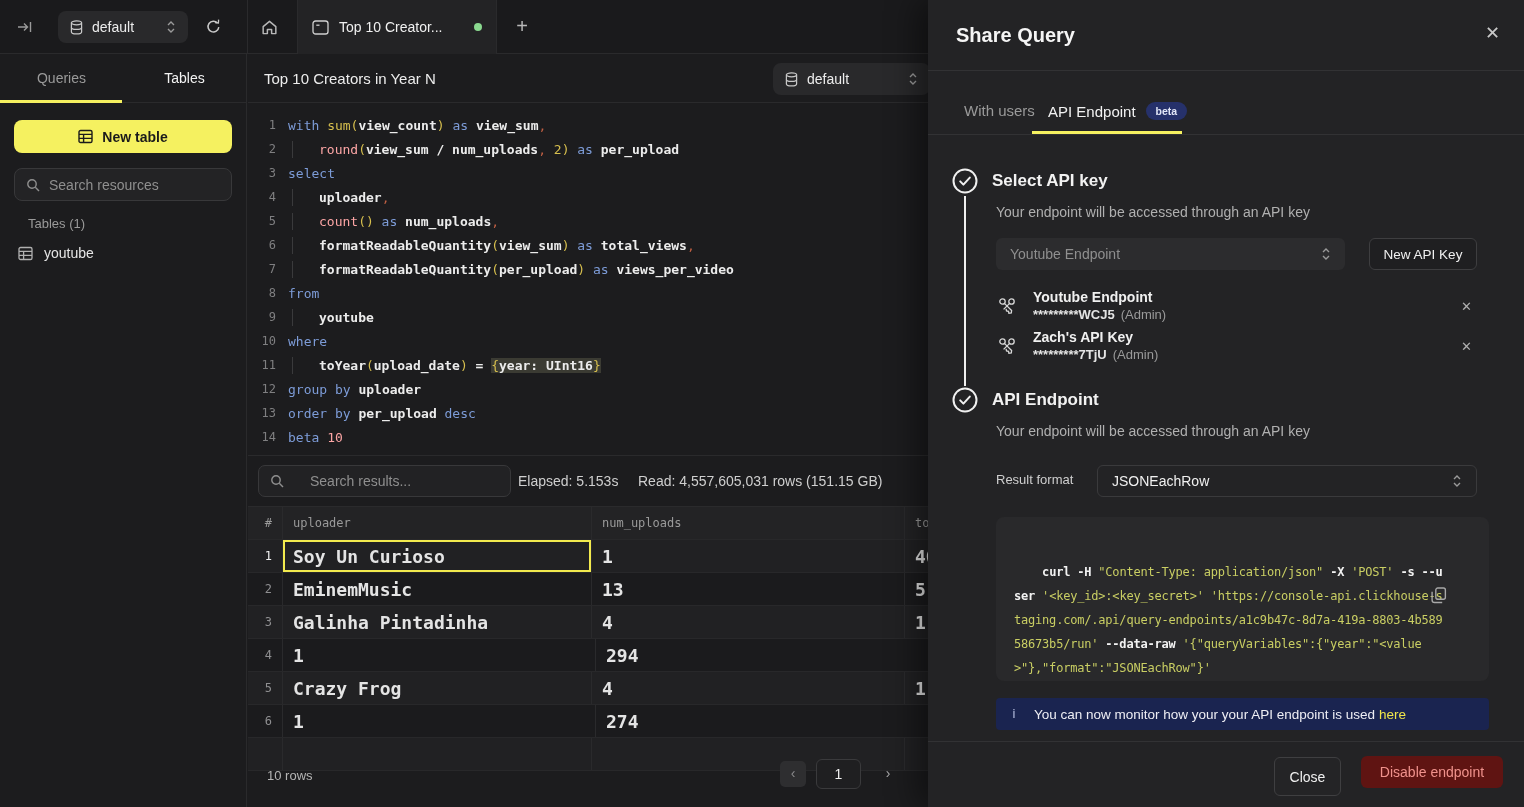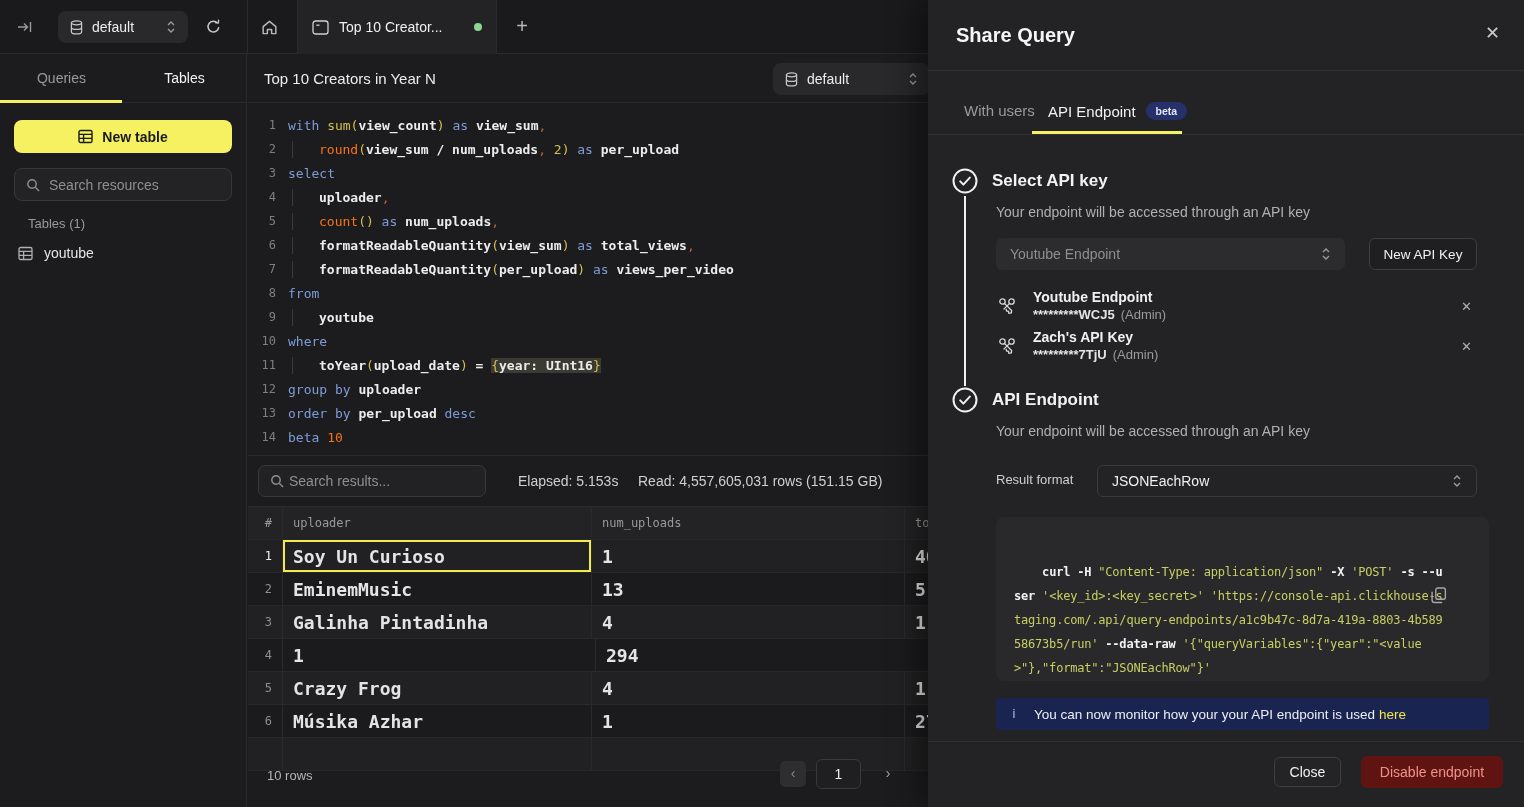--- a/index.html
+++ b/index.html
@@ -42,30 +42,30 @@
   .q-db-pill .lbl { font-size:14px; color:#ececec; flex:1; }
 
   .editor { position:absolute; left:0; top:59px; right:0; font-family:"DejaVu Sans Mono",monospace; font-size:13px; cursor:text; }
   .code-line { height:24px; display:flex; align-items:center; }
   .code-line .ln { width:28px; text-align:right; color:#7f7f81; font-size:12px; flex:none; }
   .code-line .txt { padding-left:12px; white-space:pre; position:relative; }
   .code-line.indent .txt { padding-left:43px; }
   .code-line.indent .txt::before { content:''; position:absolute; left:16px; top:-1px; bottom:-1px; width:1px; background:#3a3a3c; }
   .tk-kw { color:#7d9cd8; }
   .tk-fy { color:#d7bf4e; }
-  .tk-fo { color:#f97316; }
+  .tk-fo { color:#fca5a5; }
   .tk-pu { color:#bf5f43; }
   .tk-id { color:#ececec; font-weight:700; }
   .tk-pmb { color:#d7bf4e; background:#3b3b33; }
   .tk-pmt { color:#ececec; background:#3b3b33; font-weight:700; }
 
   .editor-sep { position:absolute; left:0; right:0; top:401px; height:1px; background:#2a2a2c; }
 
   .res-toolbar { position:absolute; left:0; right:0; top:411px; height:32px; }
-  .res-search { position:absolute; left:10px; top:0; width:228px; height:32px; background:#222224; border:1px solid #38383a; border-radius:7px; display:flex; align-items:center; gap:5px; padding:4px 11px; }
+  .res-search { position:absolute; left:10px; top:0; width:253px; height:32px; background:#222224; border:1px solid #38383a; border-radius:7px; display:flex; align-items:center; gap:26px; padding:4px 11px; }
   .res-search input { background:transparent; border:none; outline:none; color:#e8e8e8; font-size:14px; width:100%; font-family:"Liberation Sans",sans-serif; }
   .res-search input::placeholder { color:#8f8f8f; }
   .res-stat { position:absolute; top:8px; font-size:14px; color:#cfcfcf; white-space:nowrap; }
   .res-stat.elapsed { left:270px; }
   .res-stat.read { left:390px; }
 
   .res-table { position:absolute; left:0; right:-200px; top:452px; height:240px; border-bottom:1px solid #2a2a2c; font-family:"DejaVu Sans Mono",monospace; }
   .tr { display:flex; height:33px; border-bottom:1px solid #28282a; }
   .tr.head { height:34px; background:#232325; border-top:1px solid #2a2a2c; }
   .tr.odd  { background:#212123; }
@@ -122,21 +122,21 @@
   .tk-w { color:#f2f2f2; font-weight:700; }
   .tk-s { color:#c9ce63; }
   .copy-btn { position:absolute; right:16px; top:22px; cursor:pointer; }
 
   .banner { position:absolute; left:68px; top:698px; width:493px; height:32px; background:#1a2450; border-radius:4px; display:flex; align-items:center; gap:16px; padding:0 14px; }
   .banner .ii { color:#8a93b8; font-size:12px; font-weight:700; width:8px; text-align:center; }
   .banner .tx { font-size:13.5px; color:#eeeef4; }
   .banner .lk { color:#f0e64a; cursor:pointer; margin-left:4px; }
 
   .p-div3 { position:absolute; left:0; right:0; top:741px; height:1px; background:#323234; }
-  .close-btn { position:absolute; left:346px; top:757px; width:67px; height:30px; background:#242426; border:1px solid #3f3f41; border-radius:6px; color:#f0f0f0; font-size:14px; display:flex; align-items:center; justify-content:center; cursor:pointer; }
+  .close-btn { position:absolute; left:346px; top:757px; width:67px; height:39px; background:#242426; border:1px solid #3f3f41; border-radius:6px; color:#f0f0f0; font-size:14px; display:flex; align-items:center; justify-content:center; cursor:pointer; }
   .disable-btn { position:absolute; left:433px; top:756px; width:142px; height:32px; background:#5f1412; border-radius:6px; color:#f0928c; font-size:14px; display:flex; align-items:center; justify-content:center; cursor:pointer; }
 </style>
 </head>
 <body>
 
 <header class="topbar">
   <span class="collapse-btn">
     <svg width="18" height="14" viewBox="0 0 18 14" fill="none" stroke="#9a9a9a" stroke-width="1.4">
         <path d="M2 7 h9.5 M8 3.5 L11.5 7 L8 10.5 M14.5 2 v10"></path>
       </svg>
@@ -346,21 +346,20 @@
         <div class="td c3">294</div>
       </div>
       <div class="tr odd">
         <div class="td c0">5</div>
         <div class="td c1">Crazy Frog</div>
         <div class="td c2">4</div>
         <div class="td c3">1.1</div>
       </div>
       <div class="tr even">
         <div class="td c0">6</div>
-        <div class="td c1">Músika Azhar</div>
         <div class="td c2">1</div>
         <div class="td c3">274</div>
       </div>
       <div class="tr odd">
         <div class="td c0"></div>
         <div class="td c1"></div>
         <div class="td c2"></div>
         <div class="td c3"></div>
       </div>
     </div>

